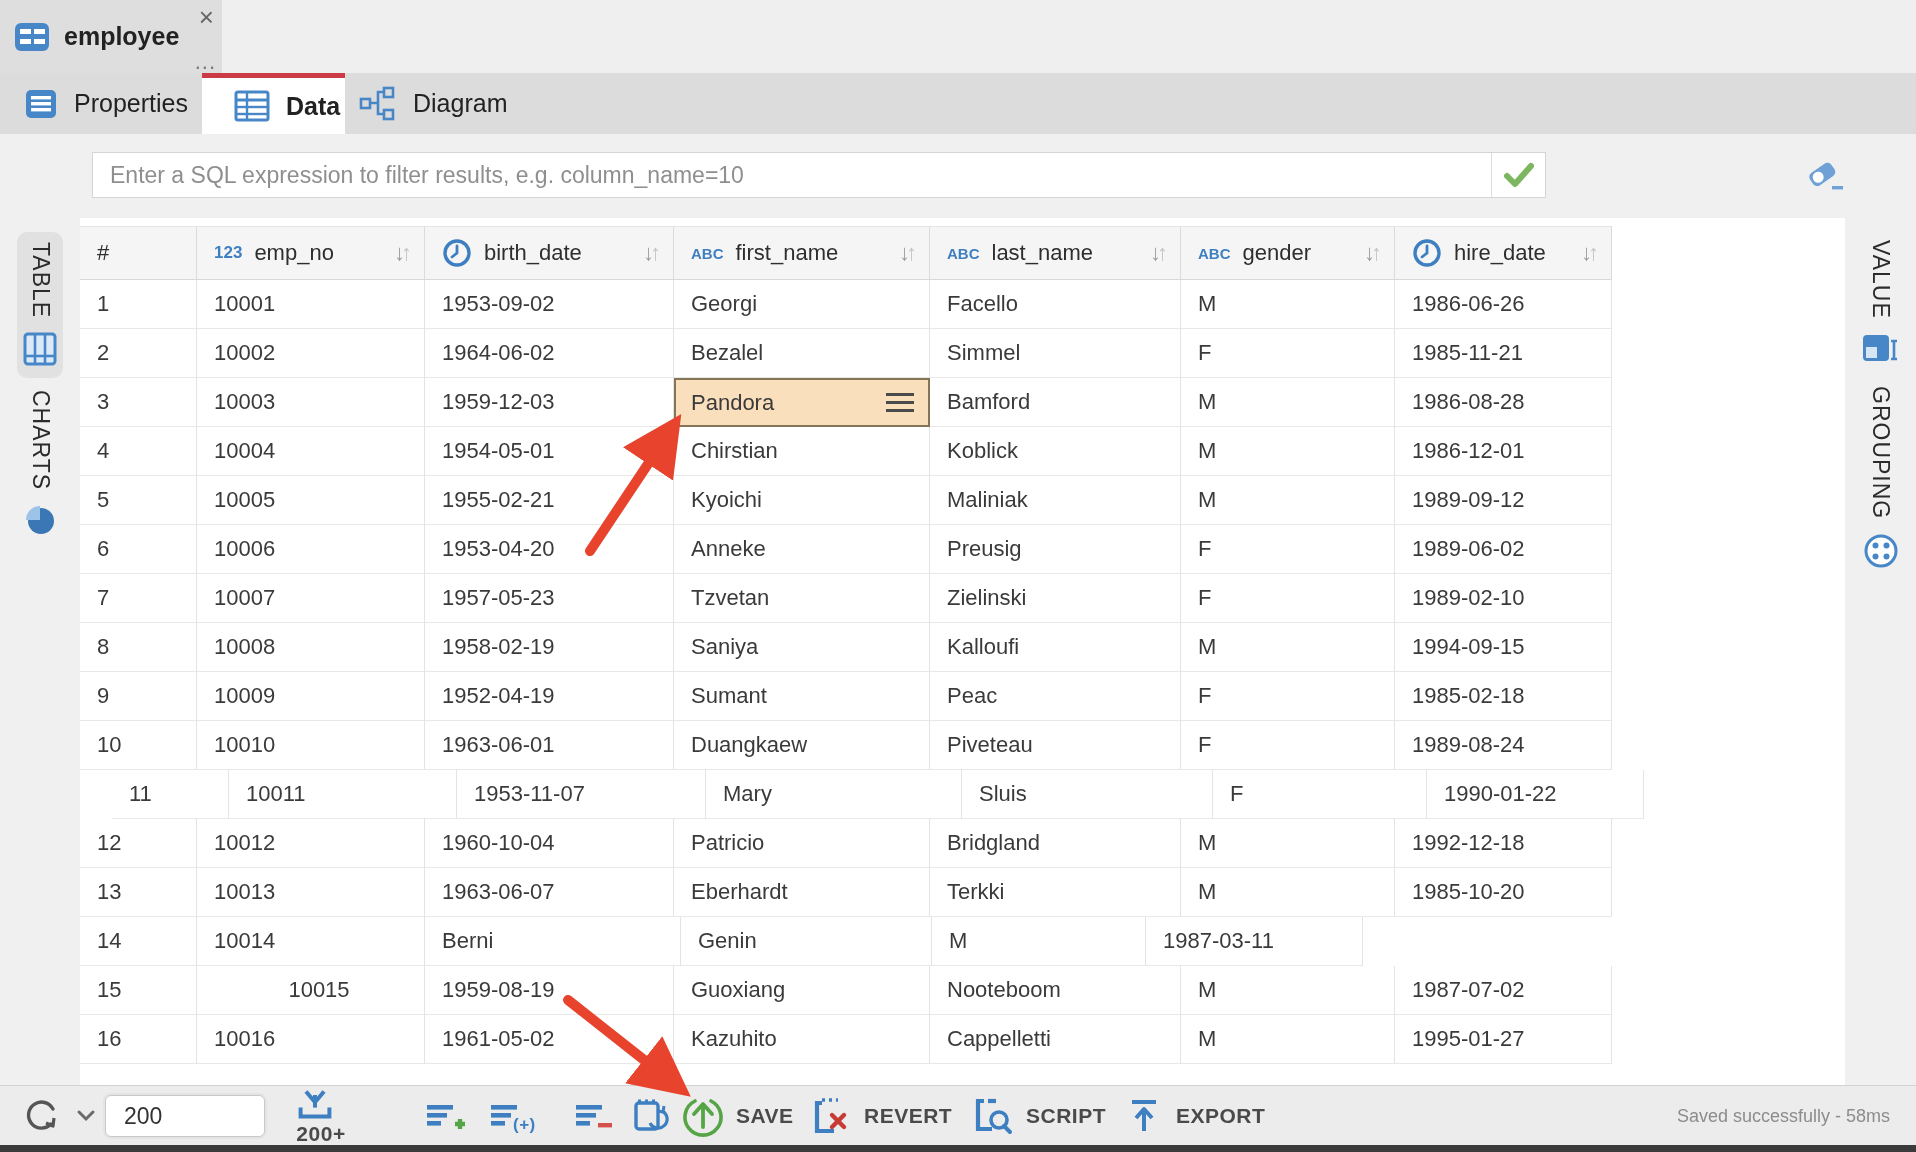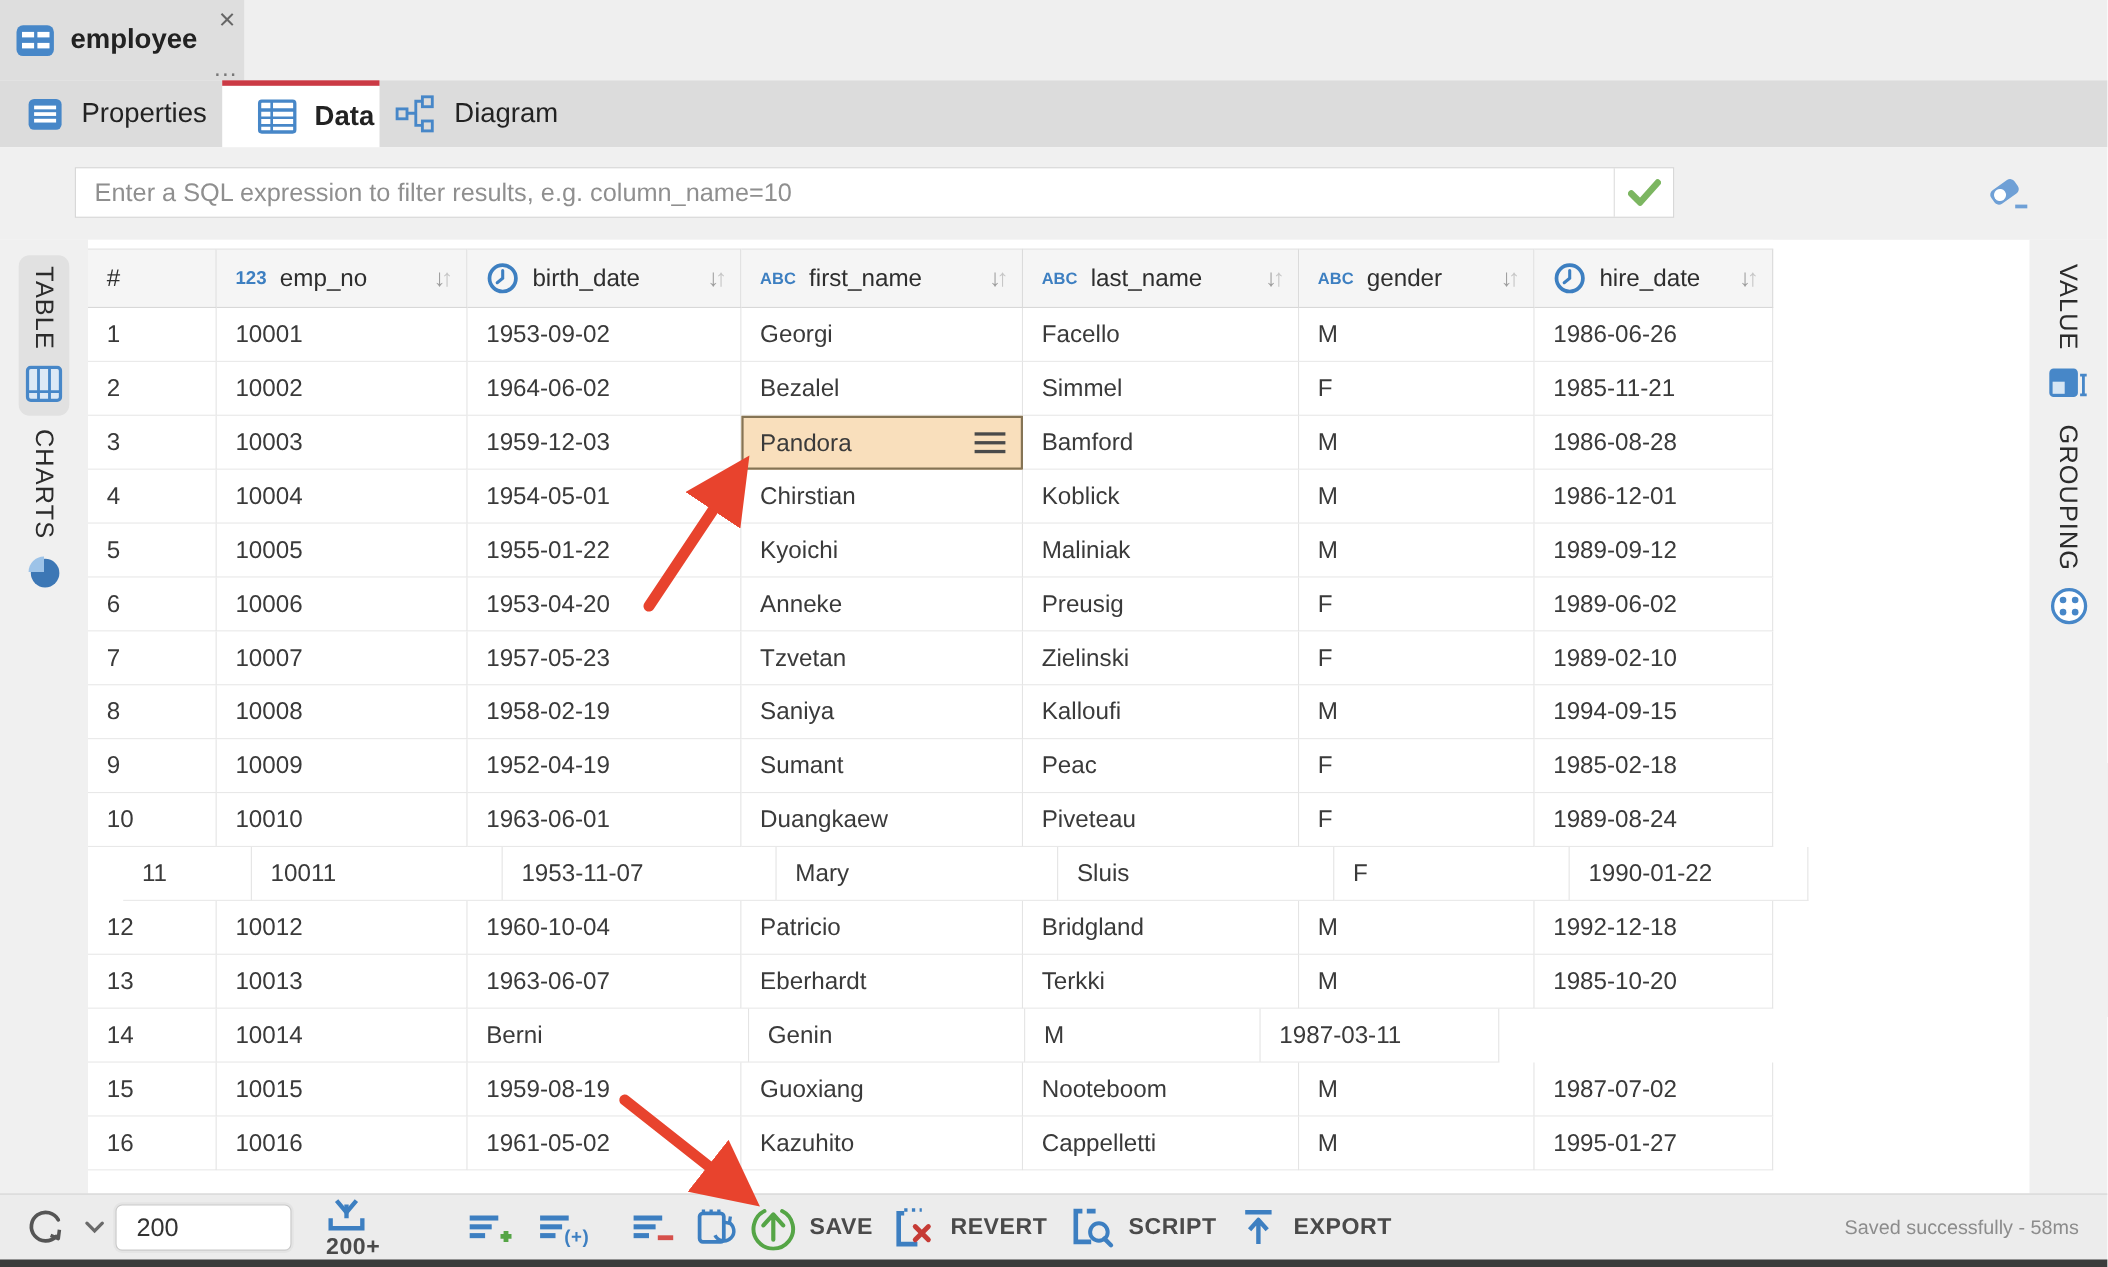--- a/index.html
+++ b/index.html
@@ -17,21 +17,21 @@
   
   .subtabs { position:absolute; left:0; top:73px; width:1916px; height:61px; background:#DCDCDC; }
   .stab { position:absolute; top:0; height:61px; display:flex; align-items:center; font-size:25px; color:#222; }
   .stab svg { margin-right:16px; }
   .stab.properties { left:0; width:202px; padding-left:24px; }
   .stab.data { left:202px; width:143px; background:#FFFFFF; border-top:5px solid #CB3A45; padding-left:32px; font-weight:bold; }
   .stab.diagram { left:345px; width:180px; padding-left:14px; }
 
   
   .filterbar { position:absolute; left:0; top:134px; width:1916px; height:84px; background:#F0F0F0; }
-  .filterinput { position:absolute; left:68px; top:18px; width:1454px; height:46px; background:#fff; border:1px solid #D4D4D4; display:flex; align-items:center; }
+  .filterinput { position:absolute; left:92px; top:18px; width:1454px; height:46px; background:#fff; border:1px solid #D4D4D4; display:flex; align-items:center; }
   .filterinput .ph { margin-left:17px; font-size:23px; color:#8F8F8F; flex:1; white-space:nowrap; overflow:hidden; }
   .filterinput .applybox { width:54px; height:100%; border-left:1px solid #DCDCDC; display:flex; align-items:center; justify-content:center; }
   .eraser { position:absolute; left:1806px; top:26px; }
 
   
   .rail { position:absolute; top:218px; height:867px; background:#F0F0F0; }
   .rail.left { left:0; width:80px; }
   .rail.right { left:1845px; width:71px; }
   .railitem { position:absolute; left:50%; transform:translateX(-50%); display:flex; flex-direction:column; align-items:center; }
   .vtext { writing-mode:vertical-rl; text-orientation:mixed; font-size:23px; color:#2b2b2b; letter-spacing:1px; }
@@ -321,21 +321,21 @@
           </div>
         </div>
         <div class="grow">
           <div class="gcell" style="width: 117px;">
             <span>5</span>
           </div>
           <div class="gcell" style="width: 228px;">
             <span>10005</span>
           </div>
           <div class="gcell" style="width: 249px;">
-            <span>1955-01-22</span>
+            <span>1955-02-21</span>
           </div>
           <div class="gcell" style="width: 256px;">
             <span>Kyoichi</span>
           </div>
           <div class="gcell" style="width: 251px;">
             <span>Maliniak</span>
           </div>
           <div class="gcell" style="width: 214px;">
             <span>M</span>
           </div>
@@ -544,21 +544,21 @@
             <span>M</span>
           </div>
           <div class="gcell" style="width: 217px;">
             <span>1987-03-11</span>
           </div>
         </div>
         <div class="grow">
           <div class="gcell" style="width: 117px;">
             <span>15</span>
           </div>
-          <div class="gcell" style="width: 228px;">
+          <div class="gcell" style="width: 228px; justify-content: center;">
             <span>10015</span>
           </div>
           <div class="gcell" style="width: 249px;">
             <span>1959-08-19</span>
           </div>
           <div class="gcell" style="width: 256px;">
             <span>Guoxiang</span>
           </div>
           <div class="gcell" style="width: 251px;">
             <span>Nooteboom</span>

